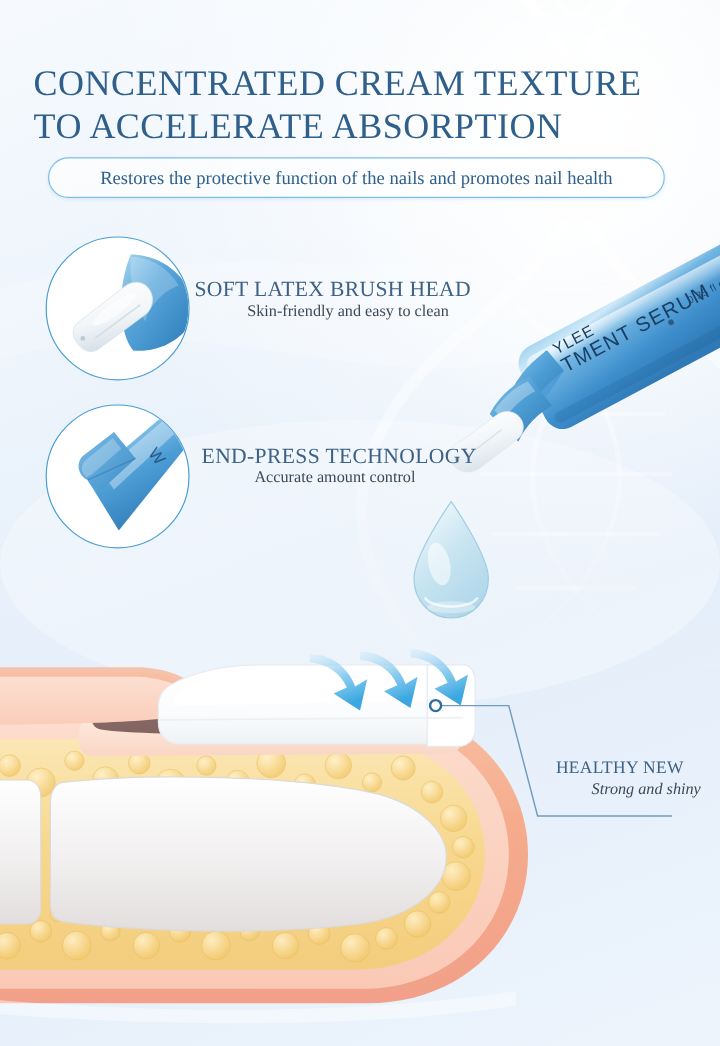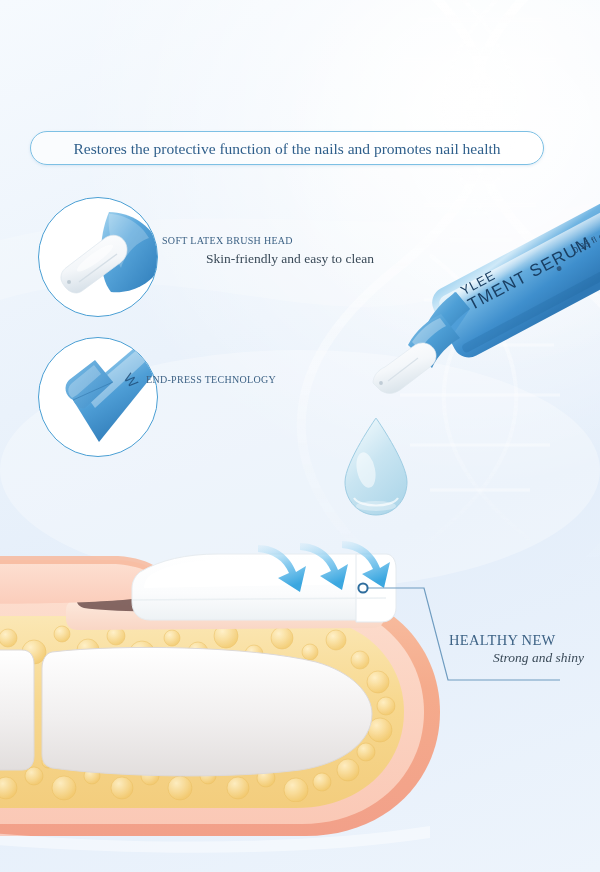--- a/index.html
+++ b/index.html
@@ -20,44 +20,44 @@
 
   
   .headline{
     position:absolute;left:28px;top:52px;width:548px;
     color:#2f5f8b;font-size:30px;line-height:36px;
     letter-spacing:.4px;font-weight:400;
   }
   .headline .l2{display:block;}
 
   .subpill{
-    position:absolute;left:30px;top:131px;width:512px;height:32px;
+    position:absolute;left:40px;top:131px;width:512px;height:32px;
     border:1.6px solid #7dc0e4;border-radius:17px;
     background:rgba(255,255,255,.62);
     display:flex;align-items:center;justify-content:center;
     box-shadow:0 1px 3px rgba(120,170,210,.22);
   }
   .subpill span{color:#2f5f8b;font-size:15.5px;line-height:17px;white-space:nowrap;}
 
   
   .fcircle{
     position:absolute;width:118px;height:118px;border-radius:50%;
     border:1.5px solid #4a9fd4;background:#ffffff;overflow:hidden;
   }
   #circle-brush{left:38px;top:197px;}
   #circle-press{left:38px;top:337px;}
 
   .ftext{position:absolute;}
-  .ftitle{color:#3d6285;font-size:10px;letter-spacing:.3px;line-height:18px;white-space:nowrap;}
+  .ftitle{color:#3d6285;font-size:18px;letter-spacing:.3px;line-height:18px;white-space:nowrap;}
   .fsub{color:#3a4a58;font-size:13.5px;line-height:18px;white-space:nowrap;font-family:"Liberation Serif",serif;margin-left:44px;}
   #ftext-brush{left:162px;top:232px;}
-  #ftext-press{left:146px;top:371px;}
+  #ftext-press{left:168px;top:371px;}
 
   
-  #callout-healthy{position:absolute;left:449px;top:631px;}
+  #callout-healthy{position:absolute;left:449px;top:631px;text-align:center;}
   #callout-healthy .ftitle{font-size:14.5px;color:#3d6285;}
   #callout-healthy .fsub{font-size:13.5px;color:#3a4a58;font-style:italic;}
 
   
   .art{position:absolute;inset:0;pointer-events:none;}
 </style>
 </head>
 <body>
 
 <div id="page">
@@ -101,20 +101,24 @@
       <line x1="450" y1="240" x2="512" y2="240"></line>
       <line x1="424" y1="300" x2="536" y2="300"></line>
       <line x1="406" y1="345" x2="554" y2="345"></line>
       <line x1="400" y1="395" x2="560" y2="395"></line>
       <line x1="410" y1="445" x2="550" y2="445"></line>
       <line x1="430" y1="490" x2="530" y2="490"></line>
     </g>
     <path d="M0,300 C160,250 300,330 430,300 L600,270 L600,200 C430,250 200,190 0,240 Z" fill="#ffffff" opacity=".22"></path>
   </svg>
 
+  <div class="headline">
+    <span>CONCENTRATED CREAM TEXTURE</span>
+    <span class="l2">TO ACCELERATE ABSORPTION</span>
+  </div>
 
   <div class="subpill">
     <span>Restores the protective function of the nails and promotes nail health</span>
   </div>
 
   <svg class="art" viewBox="0 0 600 872">
     <defs>
       <linearGradient id="tubeG" x1="0" y1="0" x2="0.45" y2="1">
         <stop offset="0%" stop-color="#9fd2ef"></stop>
         <stop offset="18%" stop-color="#cfe9f8"></stop>
@@ -229,20 +233,21 @@
       <path d="M34,62 C26,58 24,48 30,42 L56,22 L74,44 L46,70 C42,72 37,68 34,62 Z" fill="url(#epFold)"></path>
       <path d="M33,60 C28,56 28,49 33,45 L55,27 L62,36 L38,57 Z" fill="#ffffff" opacity=".25"></path>
       <path d="M34,62 L74,44" stroke="#2b6fa6" stroke-width="1" opacity=".5" fill="none"></path>
 
       <text x="84" y="40" font-family="Liberation Sans, sans-serif" font-size="14" fill="#1f4d78" opacity=".85" transform="rotate(52 84 40)">W</text>
     </svg>
   </div>
 
   <div class="ftext" id="ftext-press">
     <div class="ftitle">END-PRESS TECHNOLOGY</div>
+    <div class="fsub">Accurate amount control</div>
   </div>
 
   <svg class="art" viewBox="0 0 600 872">
     <defs>
       <linearGradient id="skinOuter" x1="0" y1="0" x2="0" y2="1">
         <stop offset="0%" stop-color="#f8c0a3"></stop>
         <stop offset="40%" stop-color="#f5ab8c"></stop>
         <stop offset="100%" stop-color="#f2a089"></stop>
       </linearGradient>
       <linearGradient id="skinInner" x1="0" y1="0" x2="0" y2="1">

